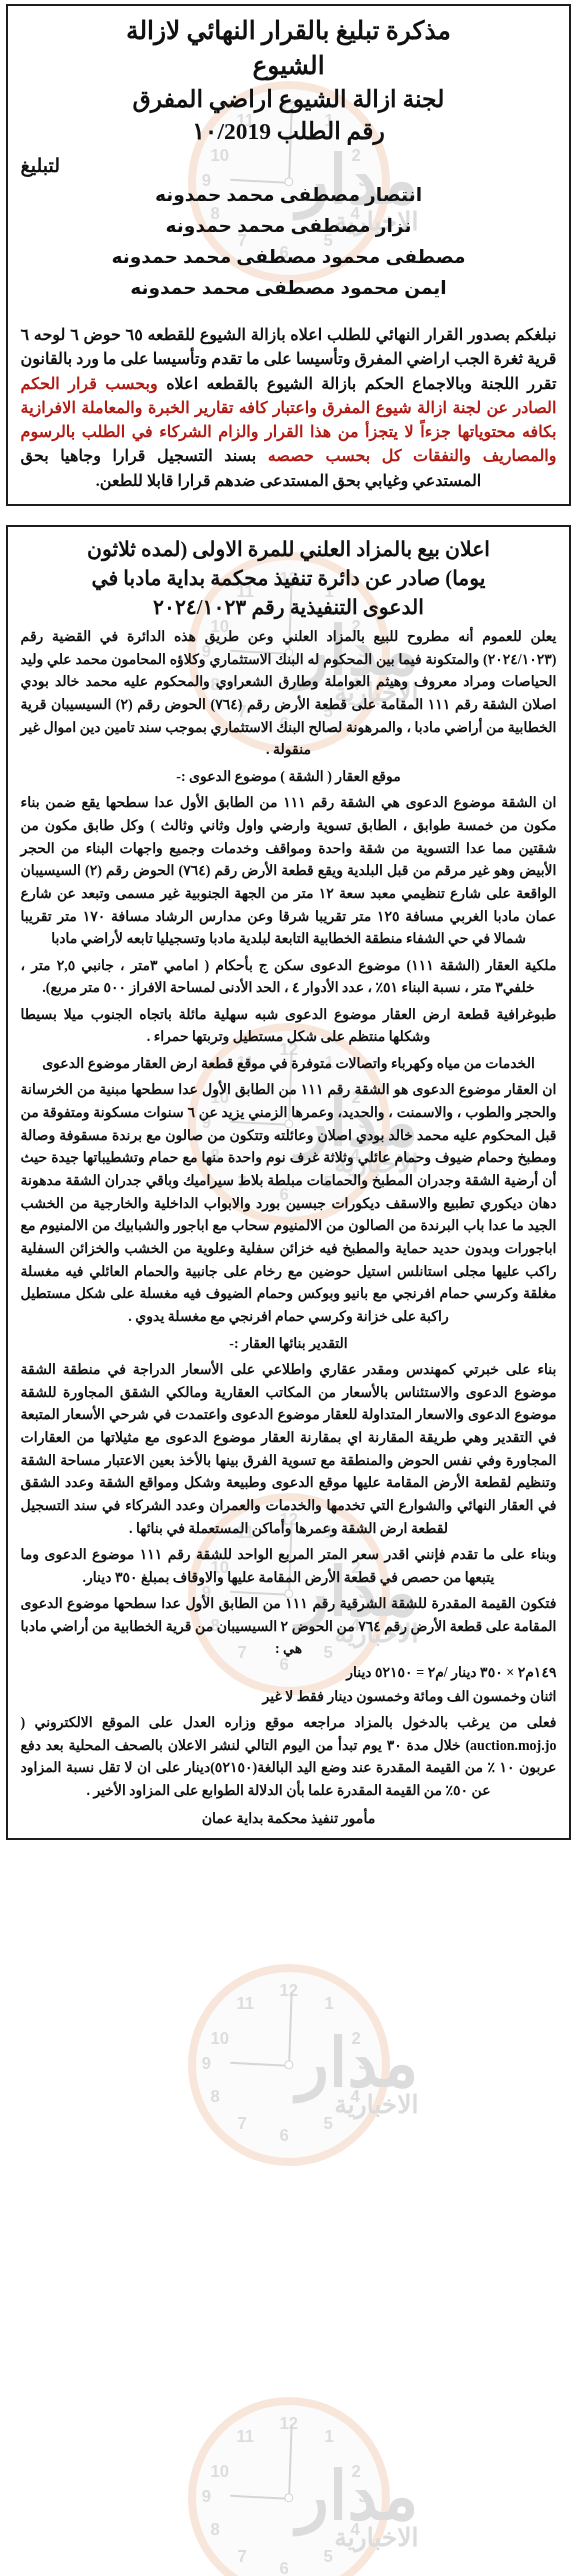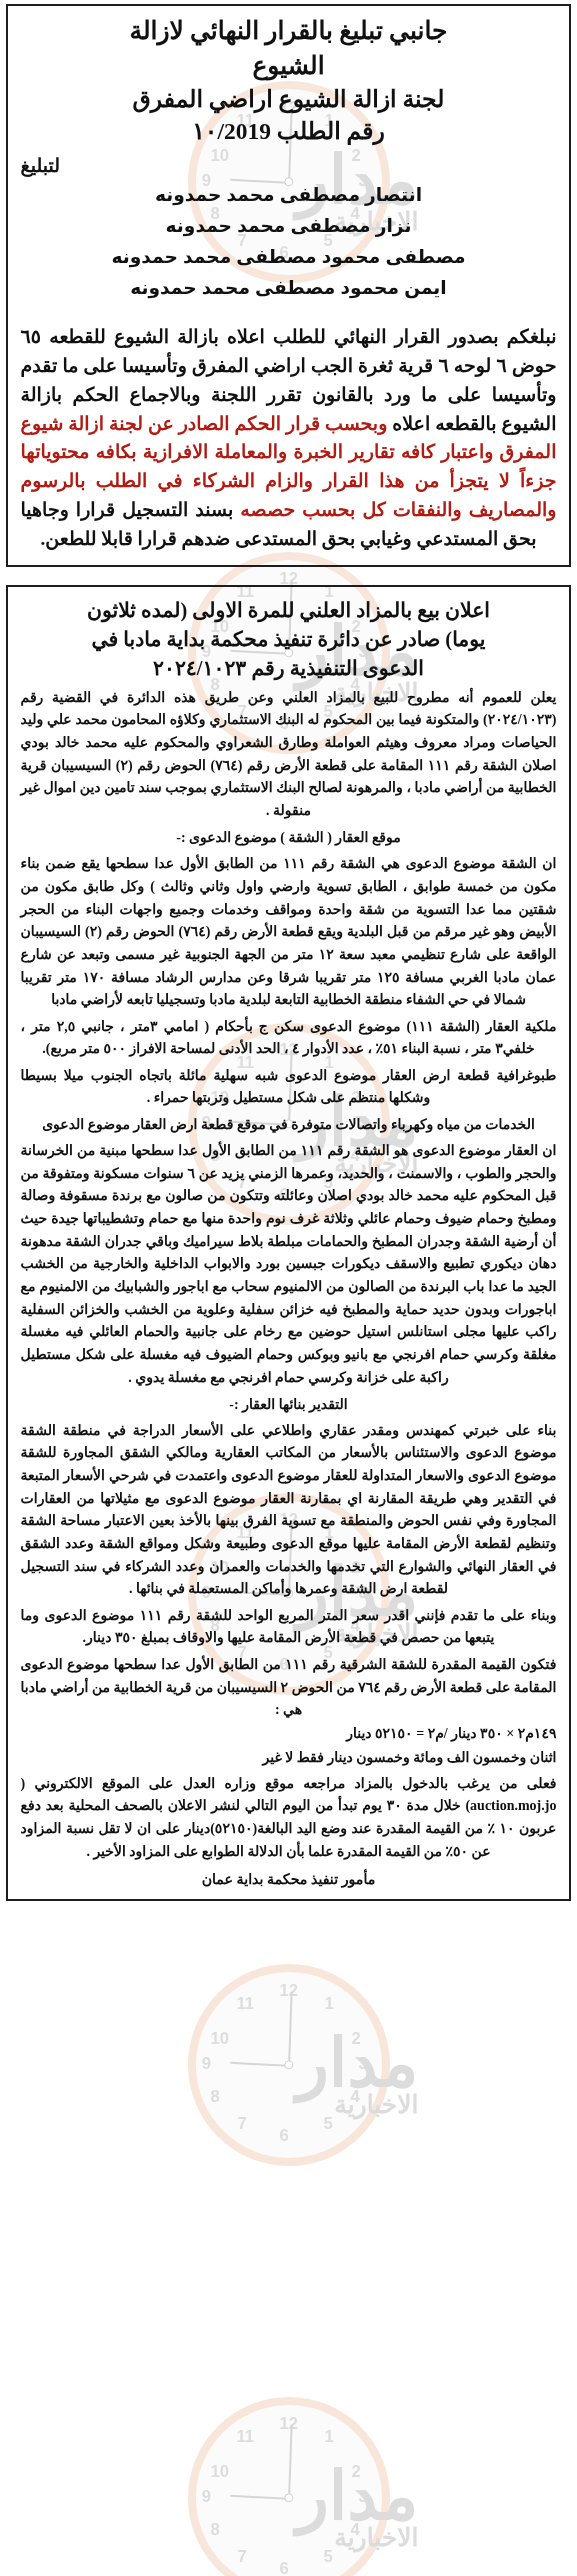--- a/index.html
+++ b/index.html
@@ -123,21 +123,21 @@
   .name{
     font-family:"Liberation Sans","DejaVu Sans",sans-serif;
     font-weight:700;
     font-size:18.6px;
     line-height:1.6;
     text-align:center;
     margin:1.2px 0;
   }
   .body-big{
     font-weight:700;
-    font-size:19px;
+    font-size:16px;
     line-height:1.52;
     text-align:justify;
     text-align-last:center;
     margin:20px 0 0 0;
   }
   .body-big .hl{color:#b01c13;}
   .date-line{
     font-weight:700;
     font-size:18px;
     line-height:1.5;
@@ -329,21 +329,21 @@
         <div class="wm-center"></div>
       </div>
       <div class="wm-logo">
         <div class="wm-main">مدار</div>
         <div class="wm-sub">الاخبارية</div>
       </div>
     </div>
   </div>
 
   <div class="notice notice-1">
-    <h1 class="t-big">جانبي تبليغ بالقرار النهائي لازالة</h1>
+    <h1 class="t-big">مذكرة تبليغ بالقرار النهائي لازالة</h1>
     <h1 class="t-big">الشيوع</h1>
     <h2 class="t-big2">لجنة ازالة الشيوع اراضي المفرق</h2>
     <h2 class="t-big2">رقم الطلب ١٠/2019</h2>
 
     <div class="lbl">لتبليغ</div>
 
     <div>
       <div class="name">انتصار مصطفى محمد حمدونه</div>
       <div class="name">نزار مصطفى محمد حمدونه</div>
       <div class="name">مصطفى محمود مصطفى محمد حمدونه</div>

